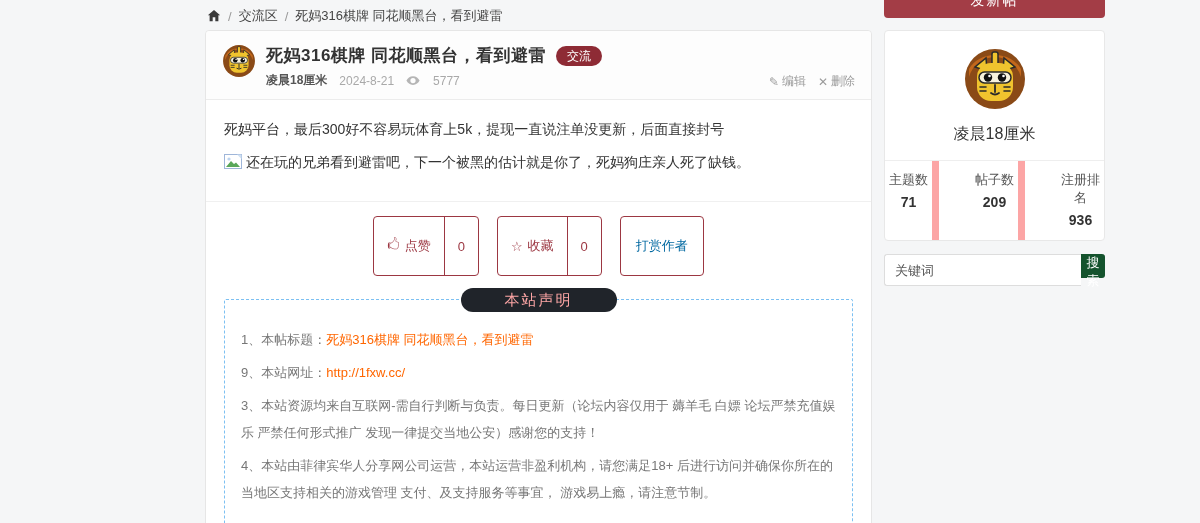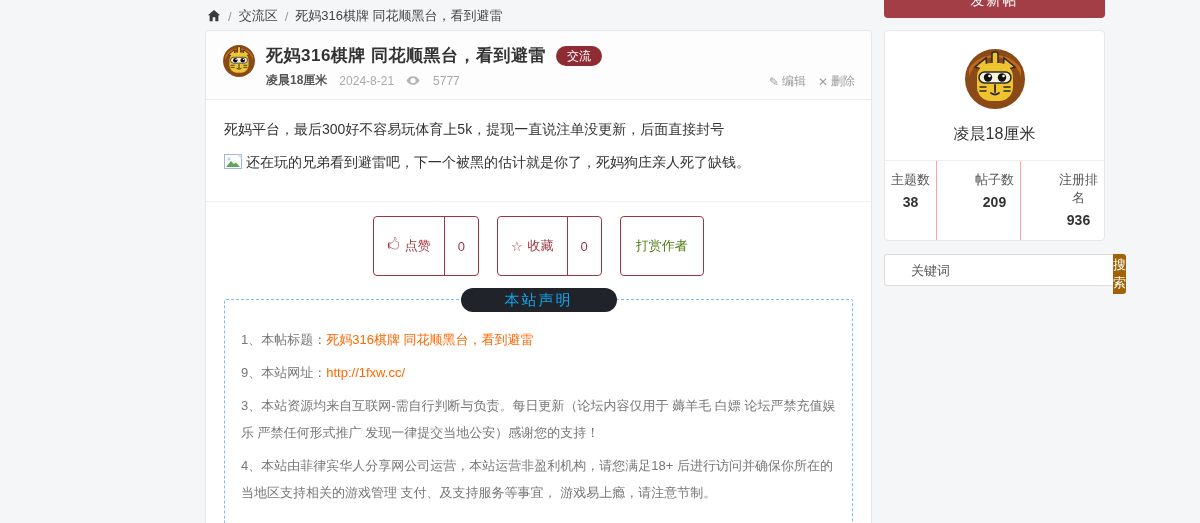--- a/index.html
+++ b/index.html
@@ -30,42 +30,42 @@
   .hdr-tools .tool { display:inline-flex; align-items:center; gap:3px; cursor:pointer; }
 
   .post-body { padding:17px 18px 10px 18px; font-size:14px; line-height:25px; color:#333; }
   .post-body p { margin-bottom:8px; }
   .broken-img { display:inline-block; vertical-align:-2px; margin-right:4px; }
 
   .actions { display:flex; justify-content:center; gap:18px; padding:14px 0 15px 0; border-top:1px solid #f0f0f0; margin-top:6px; }
   .btn-group { display:flex; border:1px solid #9c3742; border-radius:4px; color:#9c3742; font-size:13px; background:#fff; cursor:pointer; }
   .btn-group .seg { padding:6px 13px; display:flex; align-items:center; gap:5px; }
   .btn-group .cnt { border-left:1px solid #9c3742; min-width:32px; justify-content:center; }
-  .btn-plain { border:1px solid #9c3742; border-radius:4px; color:#4d7c0f; font-size:13px; background:#fff; padding:20px 15px; cursor:pointer; }
+  .btn-plain { border:1px solid #9c3742; border-radius:4px; color:#0369a1; font-size:13px; background:#fff; padding:20px 15px; cursor:pointer; }
 
   .notice { position:relative; margin:8px 18px 20px 18px; border:1px dashed #7cc0f2; border-radius:2px; padding:26px 16px 12px 16px; background:#fff; }
-  .notice-pill { position:absolute; top:-12px; left:50%; transform:translateX(-50%); background:#20242a; color:#0ea5e9; font-size:15px; line-height:20px; padding:2px 44px; border-radius:13px; letter-spacing:2px; white-space:nowrap; }
+  .notice-pill { position:absolute; top:-12px; left:50%; transform:translateX(-50%); background:#20242a; color:#fca5a5; font-size:15px; line-height:20px; padding:2px 44px; border-radius:13px; letter-spacing:2px; white-space:nowrap; }
   .notice p { font-size:13px; color:#777; line-height:27px; margin-bottom:6px; }
   .o-link { color:#f60; text-decoration:none; }
 
   
   .new-post-btn { display:block; width:100%; height:34px; background:#a33d46; color:#fff; border:none; border-radius:4px; font-size:14px; letter-spacing:2px; cursor:pointer; font-family:inherit; }
   .user-card { margin-top:12px; background:#fff; border:1px solid #e8e8e8; border-radius:4px; text-align:center; padding-top:16px; }
   .avatar-lg { width:64px; height:64px; margin:0 auto; border-radius:50%; overflow:hidden; }
   .user-name { font-size:16px; color:#333; margin:9px 0 15px 0; }
   .stats { display:flex; border-top:1px solid #eee; }
   .stat { flex:1; padding:10px 0 12px 0; }
-  .stat + .stat { border-left:1px solid #fca5a5;padding-left:32px; }
+  .stat + .stat { border-left:7px solid #fca5a5;padding-left:32px; }
   .stat .lb { font-size:13px; color:#555; }
   .stat .vl { font-size:14px; font-weight:bold; color:#333; margin-top:5px; }
 
   .search-row { display:flex; margin-top:13px; }
-  .search-input { flex:1; height:32px; border:1px solid #ddd; border-right:none; border-radius:3px 0 0 3px; padding:0 26px; font-size:13px; color:#444; outline:none; font-family:inherit; background:#fff; }
+  .search-input { flex:1; height:32px; border:1px solid #ddd; border-right:none; border-radius:3px 0 0 3px; padding:0 10px; font-size:13px; color:#444; outline:none; font-family:inherit; background:#fff; }
   .search-input::placeholder { color:#555; opacity:1; }
-  .search-btn { width:44px; height:40px; background:#a16207; color:#fff; border:none; border-radius:0 3px 3px 0; font-size:13px; cursor:pointer; font-family:inherit; }
+  .search-btn { width:44px; height:24px; background:#14532d; color:#fff; border:none; border-radius:0 3px 3px 0; font-size:13px; cursor:pointer; font-family:inherit; }
 
   .ic { display:inline-flex; }
 </style>
 </head>
 <body>
 
 <svg width="0" height="0" style="position:absolute">
   <defs>
     <g id="tiger-avatar">
       <circle cx="32" cy="32" r="30" fill="#8a4a17"></circle>
@@ -183,21 +183,21 @@
     <div class="user-card">
       <span class="avatar-lg">
         <svg viewBox="0 0 64 64" width="64" height="64">
             <use href="#tiger-avatar"></use>
           </svg>
       </span>
       <div class="user-name">凌晨18厘米</div>
       <div class="stats">
         <div class="stat">
           <div class="lb">主题数</div>
-          <div class="vl">38</div>
+          <div class="vl">71</div>
         </div>
         <div class="stat">
           <div class="lb">帖子数</div>
           <div class="vl">209</div>
         </div>
         <div class="stat">
           <div class="lb">注册排名</div>
           <div class="vl">936</div>
         </div>
       </div>

